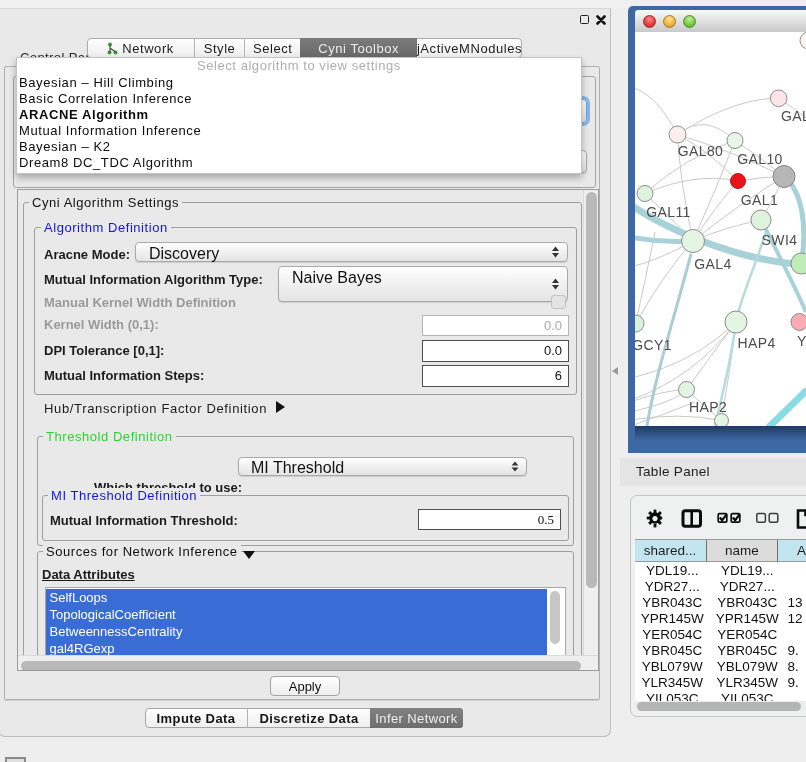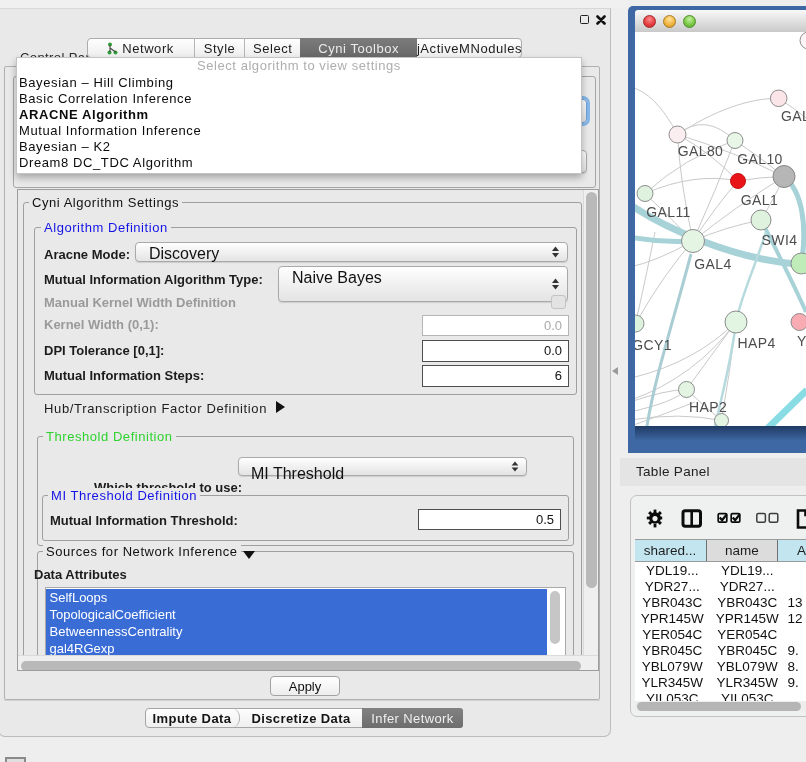--- a/index.html
+++ b/index.html
@@ -98,42 +98,42 @@
     <div class="lbl abs" style="left:26px;top:211px;letter-spacing:0.65px;">Hub/Transcription Factor Definition</div>
     <svg class="abs" style="left:256px;top:210px;" width="12" height="14" viewBox="0 0 12 14">
         <path d="M2 1 L11 7 L2 13 Z" fill="#111"></path>
       </svg>
 
     <div class="grp" style="left:19px;top:246px;width:535px;height:108px;"></div>
     <div class="grplbl" style="left:25px;top:239px;color:#2fd32f;">Threshold Definition</div>
 
     <div class="lbl b abs" style="left:76px;top:271px;margin-top:19px;">Which threshold to use:</div>
     <div class="combo" style="left:220px;top:267px;width:289px;height:19px;">
-      <span style="position:absolute;left:12px;top:1px;margin-top:6px;">MI Threshold</span>
+      <span style="position:absolute;left:12px;top:1px;">MI Threshold</span>
       <span class="ar">
           <svg width="8" height="11" viewBox="0 0 8 11">
             <path d="M4 0.5 L7.4 4.5 L0.6 4.5 Z" fill="#333"></path>
             <path d="M4 10.5 L7.4 6.5 L0.6 6.5 Z" fill="#333"></path>
           </svg>
         </span>
     </div>
 
     <div class="grp" style="left:24px;top:305px;width:525px;height:44px;"></div>
     <div class="grplbl" style="left:30px;top:298px;color:#1414e6;">MI Threshold Definition</div>
 
     <div class="lbl b abs" style="left:32px;top:323px;">Mutual Information Threshold:</div>
-    <div class="field" style="left:400px;top:319px;width:143px;height:21px;border:1.5px solid #4e4e4e;color:#111;line-height:19px;">0.5</div>
+    <div class="field" style="left:400px;top:319px;width:143px;height:21px;border:1.5px solid #4e4e4e;color:#111;line-height:19px;font-family:Liberation Serif, serif;">0.5</div>
 
     <div class="grp" style="left:19px;top:361px;width:535px;height:300px;"></div>
     <div class="grplbl" style="left:25px;top:354px;color:#111;">Sources for Network Inference</div>
     <svg class="abs" style="left:223.5px;top:359px;" width="14" height="11" viewBox="0 0 14 11">
         <path d="M1 2 L13 2 L7 10 Z" fill="#111"></path>
       </svg>
 
-    <div class="lbl b abs" style="left:16px;top:377px;">Data Attributes</div>
+    <div class="lbl b abs" style="left:24px;top:377px;text-decoration:underline;">Data Attributes</div>
 
     <div class="abs" style="left:26.5px;top:397px;width:519px;height:300px;background:#fff;border:1px solid #a9a9a9;">
       <div class="abs" style="left:0;top:1px;width:501px;height:299px;background:#3a6cd6;color:#fff;font-size:13px;">
         <div style="height:17px;line-height:17px;padding-left:4px;">SelfLoops</div>
         <div style="height:17px;line-height:17px;padding-left:4px;">TopologicalCoefficient</div>
         <div style="height:17px;line-height:17px;padding-left:4px;">BetweennessCentrality</div>
         <div style="height:17px;line-height:17px;padding-left:4px;">gal4RGexp</div>
       </div>
       <div class="abs" style="left:504px;top:3px;width:10px;height:53px;background:#c6c6c6;border-radius:5px;"></div>
     </div>
@@ -145,21 +145,21 @@
   <div class="abs" style="left:0;top:465px;width:582px;height:16px;background:#efefef;border-top:1px solid #dadada;box-sizing:border-box;"></div>
   <div class="abs" style="left:3px;top:471px;width:560px;height:10px;background:#b9b9b9;border-radius:5px;"></div>
 </div>
 
 <div class="abs" style="left:270px;top:676px;width:68px;height:18px;background:linear-gradient(#ffffff,#ededed);border:1px solid #a2a2a2;border-radius:4px;font-size:13px;display:flex;align-items:center;justify-content:center;color:#111;">Apply</div>
 
 <div class="abs" style="left:4px;top:700px;width:596px;height:1px;background:#d2d2d2;"></div>
 
 <div class="abs" style="left:145px;top:708px;width:318px;height:20px;background:linear-gradient(#fdfdfd,#efefef);border:1px solid #a5a5a5;border-radius:4px;box-sizing:border-box;"></div>
 <div class="abs" style="left:145px;top:708px;width:318px;height:20px;display:flex;font-size:13px;letter-spacing:0.4px;">
-  <div style="width:95px;display:flex;align-items:center;justify-content:center;border-right:1px solid #b3b3b3;box-sizing:border-box;font-weight:bold;color:#151515;border-radius:9px;">Impute Data</div>
+  <div style="width:103px;display:flex;align-items:center;justify-content:center;border-right:1px solid #b3b3b3;box-sizing:border-box;font-weight:bold;color:#151515;">Impute Data</div>
   <div style="width:122px;display:flex;align-items:center;justify-content:center;box-sizing:border-box;font-weight:bold;color:#151515;">Discretize Data</div>
   <div style="flex:1;display:flex;align-items:center;justify-content:center;background:linear-gradient(#828282,#6d6d6d);color:#efefef;border-radius:0 3px 3px 0;">Infer Network</div>
 </div>
 
 <div class="abs" style="left:5px;top:757px;width:17px;height:10px;background:#e0e0e0;border:2px solid #8a8a8a;"></div>
 
 <div class="abs" style="left:16px;top:57px;width:564px;height:115px;background:#ffffff;border:1px solid #c4c4c4;box-shadow:0 4px 7px rgba(0,0,0,0.28);font-size:13px;">
   <div style="text-align:center;color:#aeaeae;height:17px;line-height:15px;letter-spacing:0.55px;">Select algorithm to view settings</div>
   <div style="padding-left:2px;color:#0b0b0b;line-height:15.9px;letter-spacing:0.6px;">
     <div>Bayesian – Hill Climbing</div>

